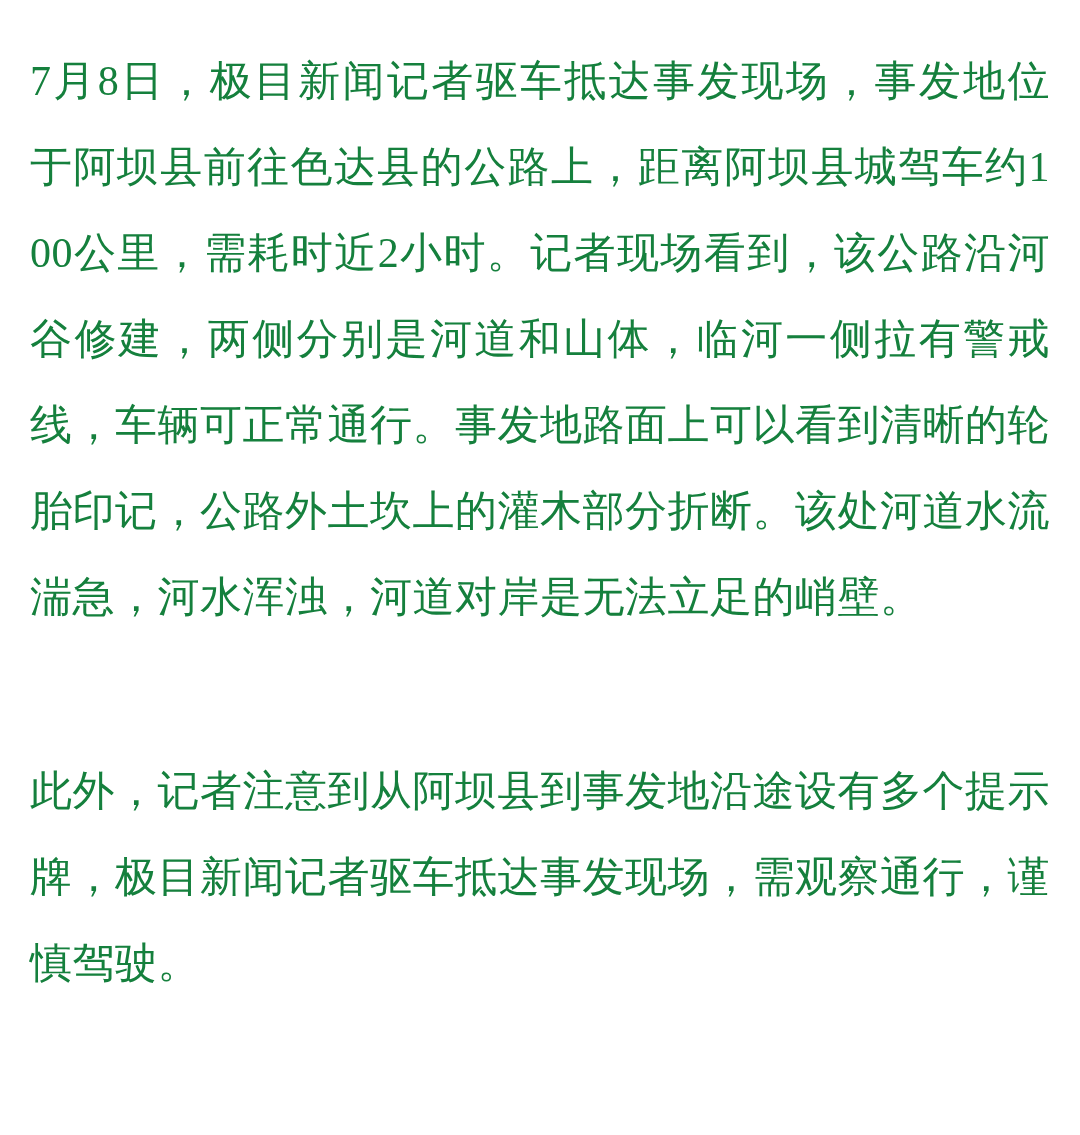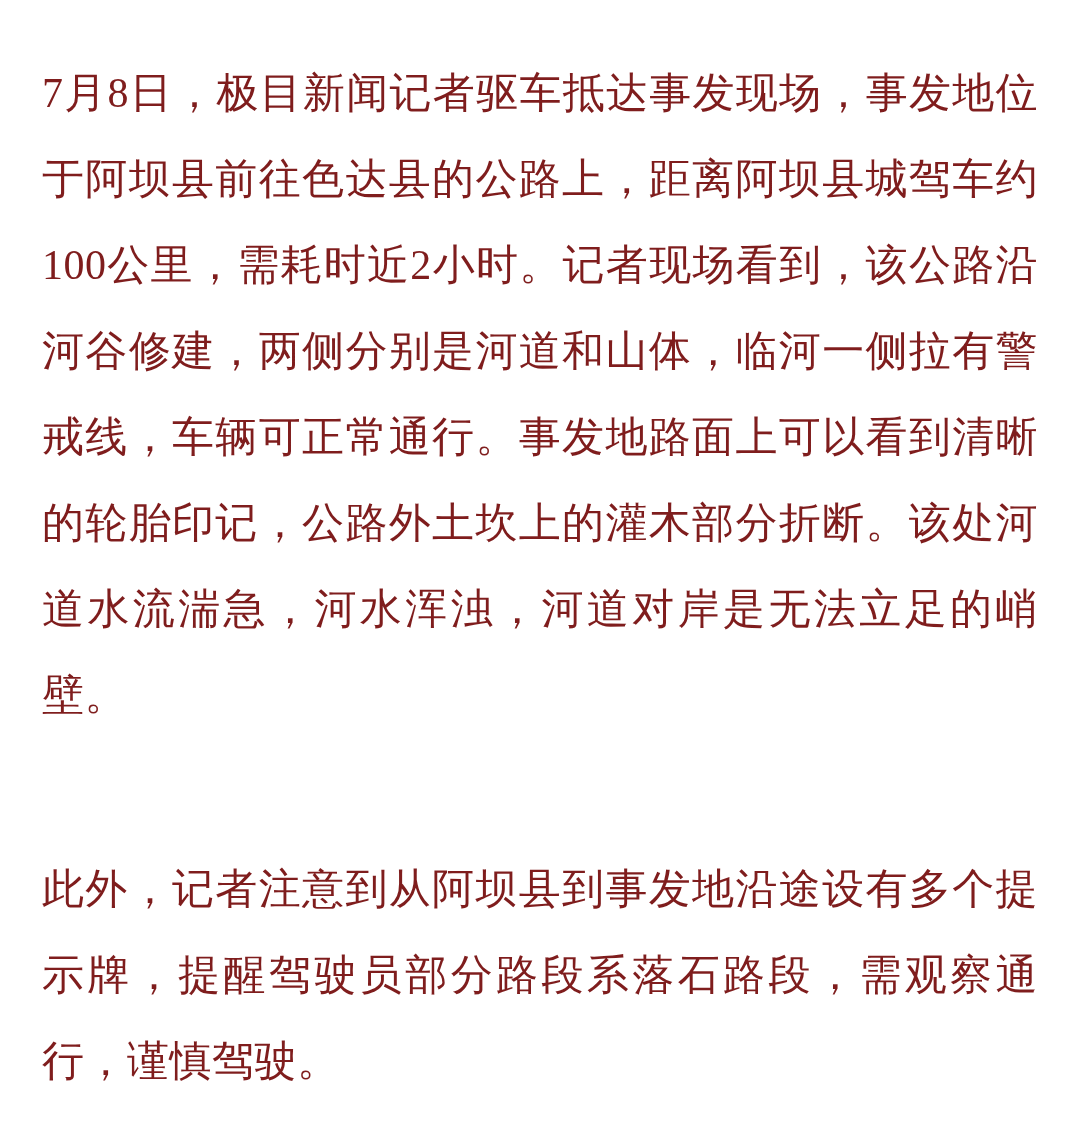--- a/index.html
+++ b/index.html
@@ -11,32 +11,32 @@
     width: 1080px;
     min-height: 1135px;
     font-family: "Liberation Serif", "DejaVu Serif", serif;
   }
   .article {
     box-sizing: border-box;
     width: 1080px;
     padding: 34px 26px 0 26px;
   }
   .para {
-    margin: 16px;
-    color: #7f1d1d;
+    margin: 4px;
+    color: #15803d;
     font-size: 42px;
     line-height: 86px;
     text-align: justify;
     text-justify: inter-ideograph;
     letter-spacing: 0.5px;
     word-break: break-all;
   }
   .para + .para {
     margin-top: 108px;
   }
 </style>
 </head>
 <body>
 
 <div class="article">
   <p class="para">7月8日，极目新闻记者驱车抵达事发现场，事发地位于阿坝县前往色达县的公路上，距离阿坝县城驾车约100公里，需耗时近2小时。记者现场看到，该公路沿河谷修建，两侧分别是河道和山体，临河一侧拉有警戒线，车辆可正常通行。事发地路面上可以看到清晰的轮胎印记，公路外土坎上的灌木部分折断。该处河道水流湍急，河水浑浊，河道对岸是无法立足的峭壁。</p>
-  <p class="para">此外，记者注意到从阿坝县到事发地沿途设有多个提示牌，提醒驾驶员部分路段系落石路段，需观察通行，谨慎驾驶。</p>
+  <p class="para">此外，记者注意到从阿坝县到事发地沿途设有多个提示牌，极目新闻记者驱车抵达事发现场，需观察通行，谨慎驾驶。</p>
 </div>
 
 </body></html>

